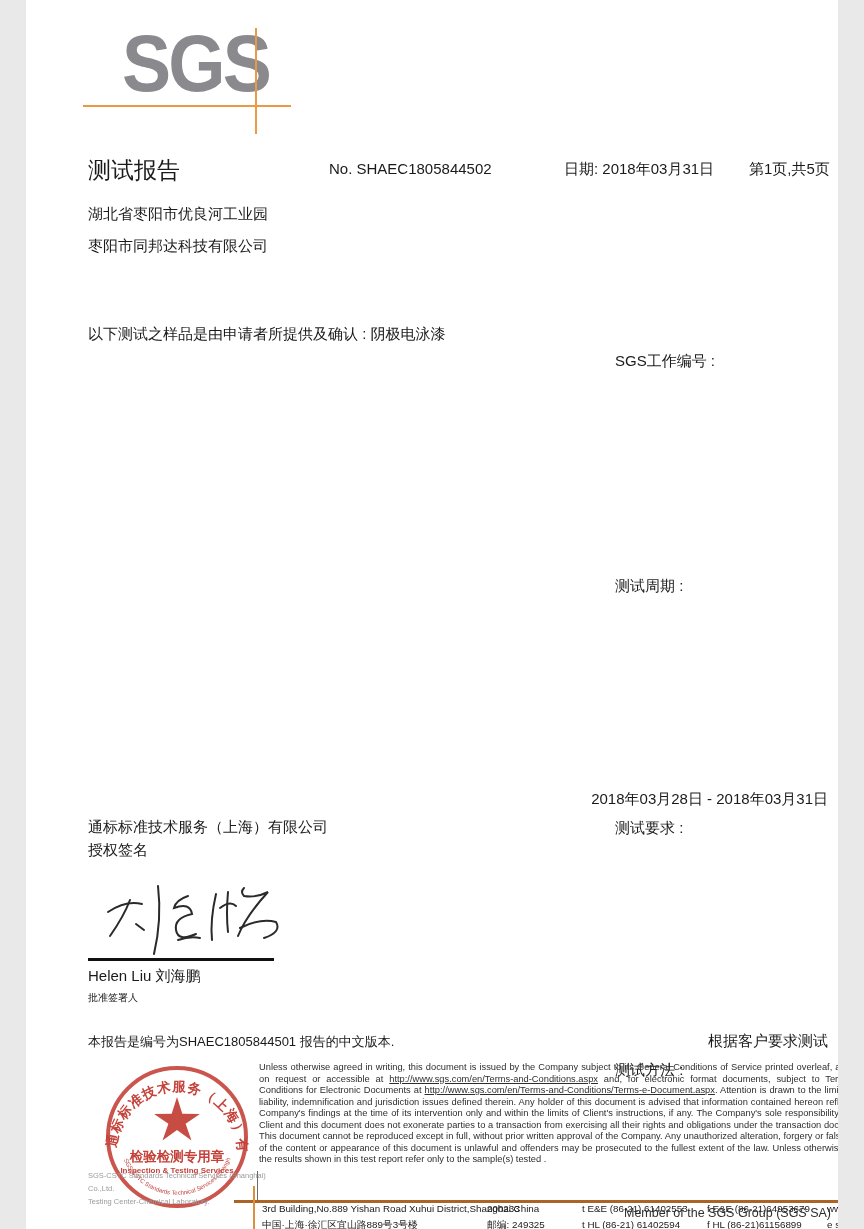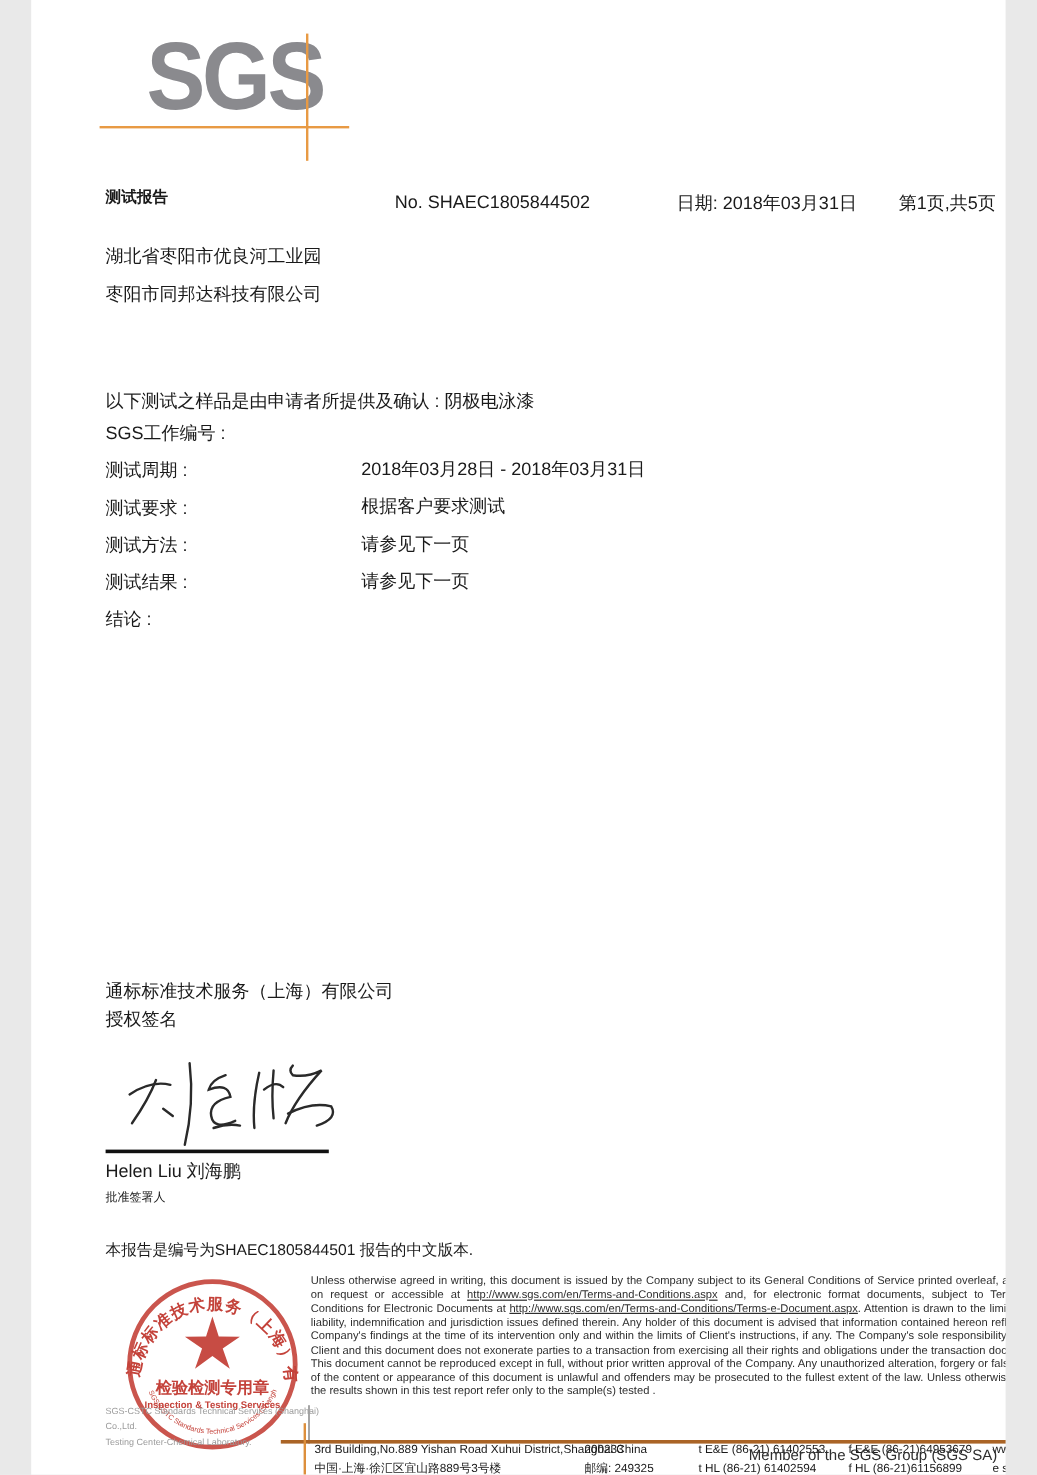--- a/index.html
+++ b/index.html
@@ -6,36 +6,36 @@
   .page{position:relative;width:812px;height:1229px;background:#ffffff;margin:0 auto;
         font-family:"Liberation Sans",sans-serif;color:#1a1a1a;overflow:hidden;}
 
   
   .logo-text{position:absolute;left:96px;top:18px;font-size:80px;font-weight:800;
              color:#8a8a8e;letter-spacing:-3px;transform:scaleX(.92);transform-origin:left;}
   .logo-hline{position:absolute;left:57px;top:105px;width:208px;height:2px;background:#e89a44;}
   .logo-vline{position:absolute;left:229px;top:28px;width:2px;height:106px;background:#e89a44;}
 
   
-  .doc-title{position:absolute;left:62px;top:155px;font-size:13px;font-weight:bold;}
+  .doc-title{position:absolute;left:62px;top:155px;font-size:23px;font-weight:normal;}
   .report-no{position:absolute;left:303px;top:160px;font-size:15px;}
   .date-line{position:absolute;left:538px;top:160px;font-size:15px;}
   .page-info{position:absolute;left:723px;top:160px;font-size:15px;}
 
   
   .applicant{position:absolute;left:62px;top:198px;font-size:15px;line-height:32px;}
 
   
   .sample-line{position:absolute;left:62px;top:325px;font-size:15px;}
   .fields{position:absolute;left:62px;top:352px;width:740px;font-size:15px;}
   .field-row{display:flex;margin-bottom:12px;}
   .field-label{width:213px;flex:0 0 213px;}
   .field-value{flex:1;line-height:27px;}
   .field-value.single{line-height:17px;}
-  .field-row{align-items:flex-start;}
+  .field-row{align-items:flex-end;flex-direction:column;}
   .conclusion .field-value{width:520px;max-width:540px;}
 
   
   .signatory{position:absolute;left:62px;top:815px;font-size:15px;line-height:23px;}
   .signature-svg{position:absolute;left:70px;top:878px;}
   .sig-line{position:absolute;left:62px;top:958px;width:186px;height:3px;background:#111;}
   .sig-name{position:absolute;left:62px;top:967px;font-size:15px;}
   .sig-role{position:absolute;left:62px;top:991px;font-size:10px;}
 
   .note-line{position:absolute;left:62px;top:1033px;font-size:13px;}

